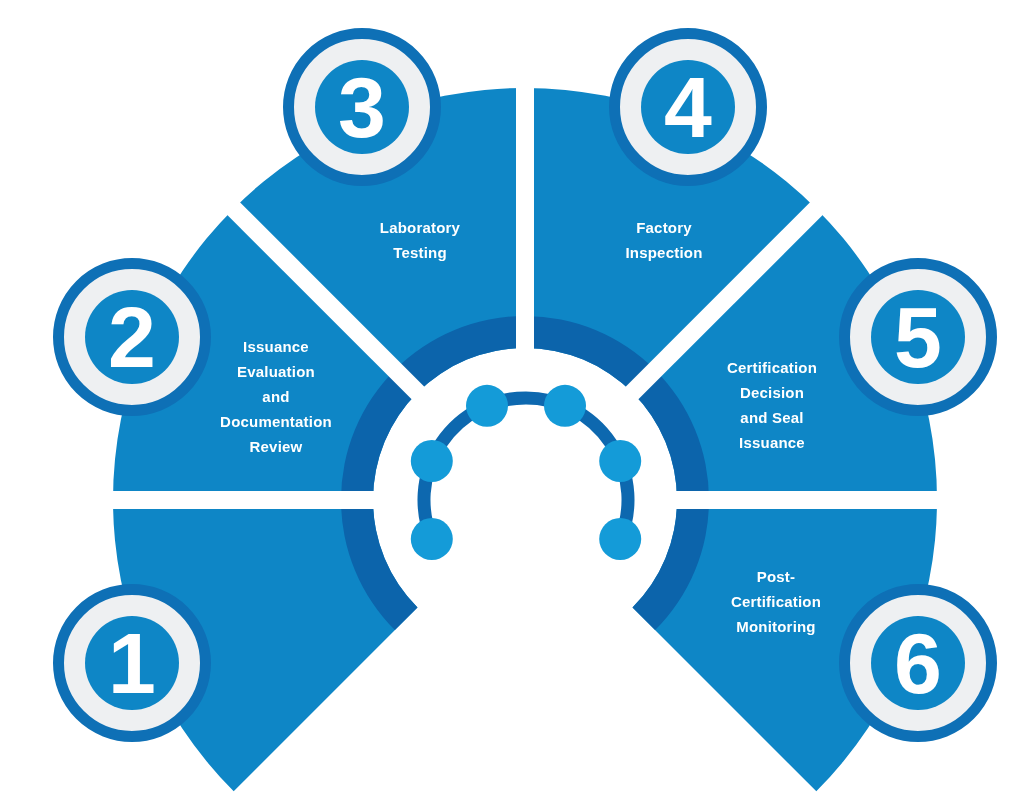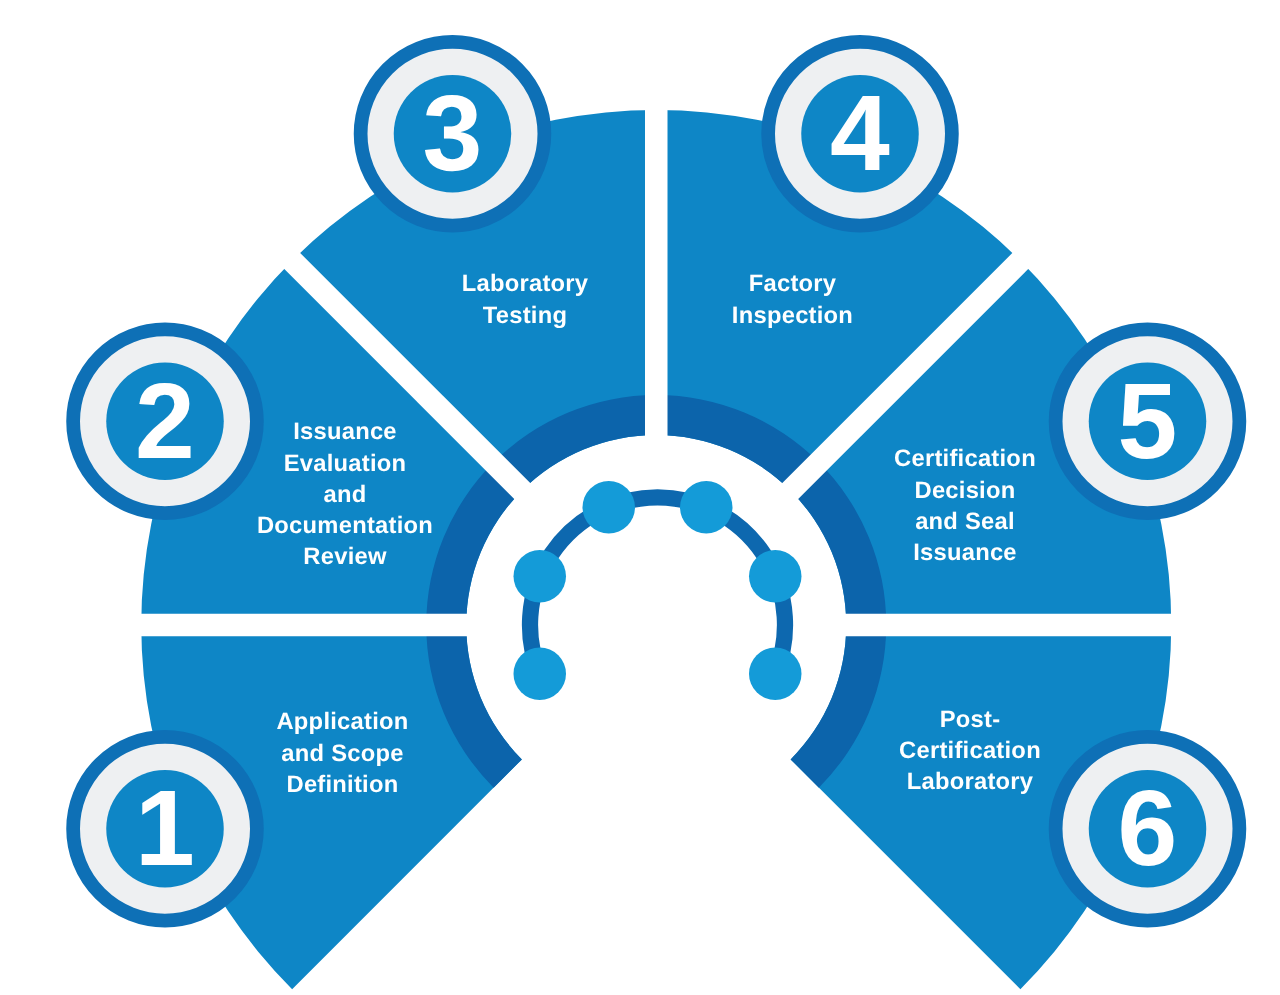--- a/index.html
+++ b/index.html
@@ -10,21 +10,21 @@
     background: #ffffff;
     overflow: hidden;
     font-family: "Liberation Sans", sans-serif;
   }
   .layer { position: absolute; left: 0; top: 0; }
   .seg-label {
     position: absolute;
     transform: translate(-50%, -50%);
     color: #ffffff;
     font-weight: bold;
-    font-size: 19px;
+    font-size: 15px;
     line-height: 25px;
     letter-spacing: 0.2px;
     text-align: center;
     white-space: pre-line;
   }
   .badge {
     position: absolute;
     width: 158px;
     height: 158px;
     transform: translate(-50%, -50%);
@@ -72,39 +72,36 @@
     <path fill="none" stroke-width="13" stroke-linecap="round" d="M 431.8 539 A 102 102 0 1 1 620.2 539" stroke="#0d68af"></path>
 
     <circle cx="431.8" cy="539" r="21" fill="#149bd8"></circle>
     <circle cx="431.8" cy="461" r="21" fill="#149bd8"></circle>
     <circle cx="487" cy="405.8" r="21" fill="#149bd8"></circle>
     <circle cx="565" cy="405.8" r="21" fill="#149bd8"></circle>
     <circle cx="620.2" cy="461" r="21" fill="#149bd8"></circle>
     <circle cx="620.2" cy="539" r="21" fill="#149bd8"></circle>
   </svg>
 
-  <div class="seg-label" style="left:274px; top:603px; width:200px;">Application
-and Scope
-Definition</div>
   <div class="seg-label" style="left:276px; top:396px; width:210px;">Issuance
 Evaluation
 and
 Documentation
 Review</div>
   <div class="seg-label" style="left:420px; top:240px; width:200px;">Laboratory
 Testing</div>
-  <div class="seg-label" style="left:634px; top:240px; width:200px;">Factory
+  <div class="seg-label" style="left:664px; top:240px; width:200px;">Factory
 Inspection</div>
   <div class="seg-label" style="left:772px; top:405px; width:200px;">Certification
 Decision
 and Seal
 Issuance</div>
   <div class="seg-label" style="left:776px; top:601px; width:210px;">Post-
 Certification
-Laboratory</div>
+Monitoring</div>
 
   <div class="badge" style="left:132px; top:663px;">
     <div class="badge-disk">
       <span class="badge-num">1</span>
     </div>
   </div>
   <div class="badge" style="left:132px; top:337px;">
     <div class="badge-disk">
       <span class="badge-num">2</span>
     </div>

